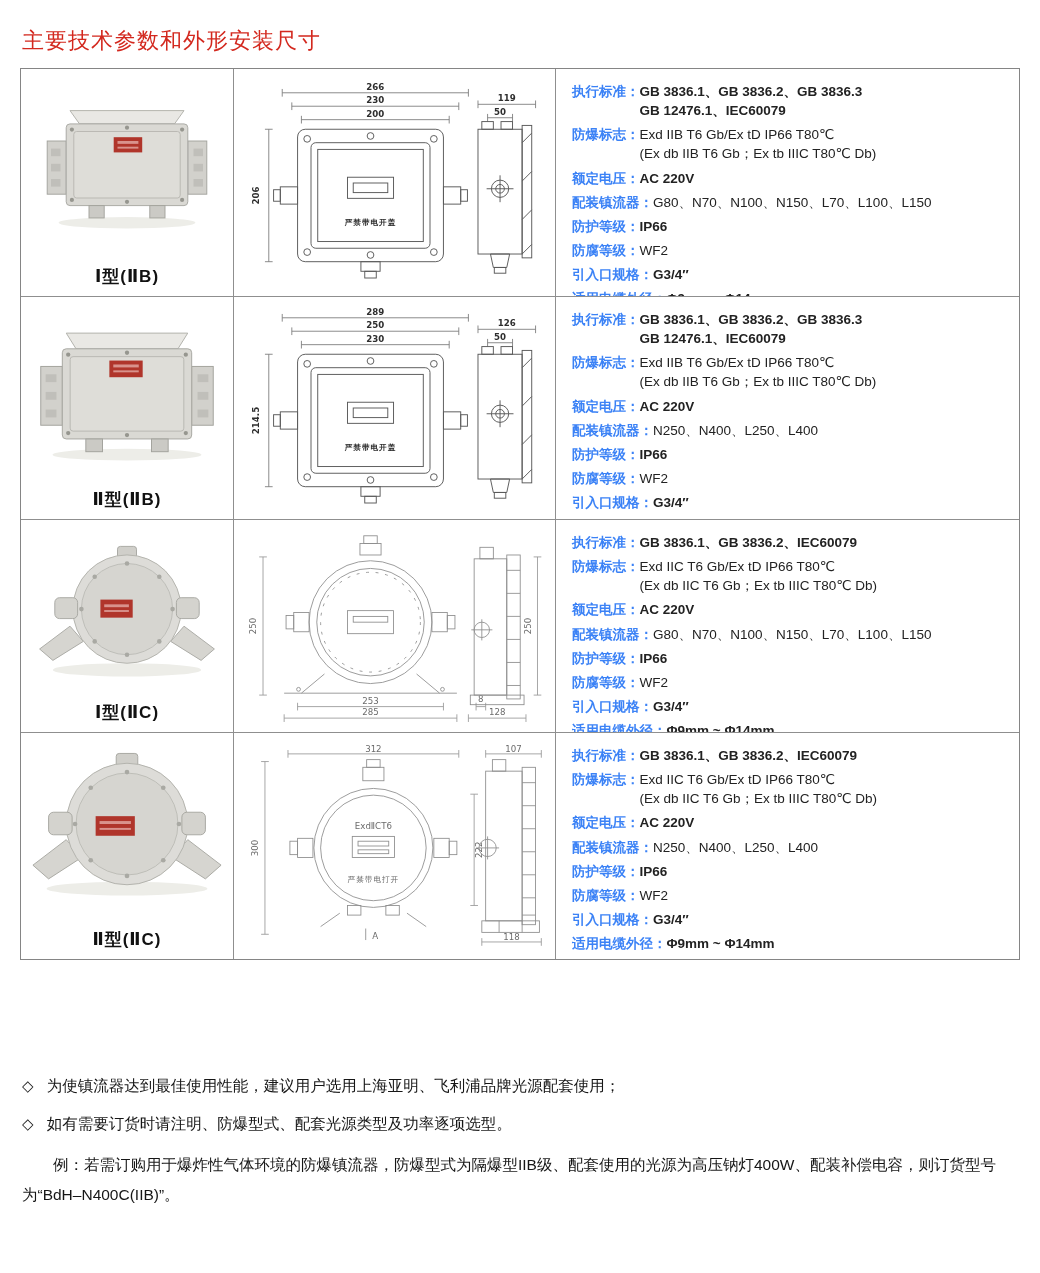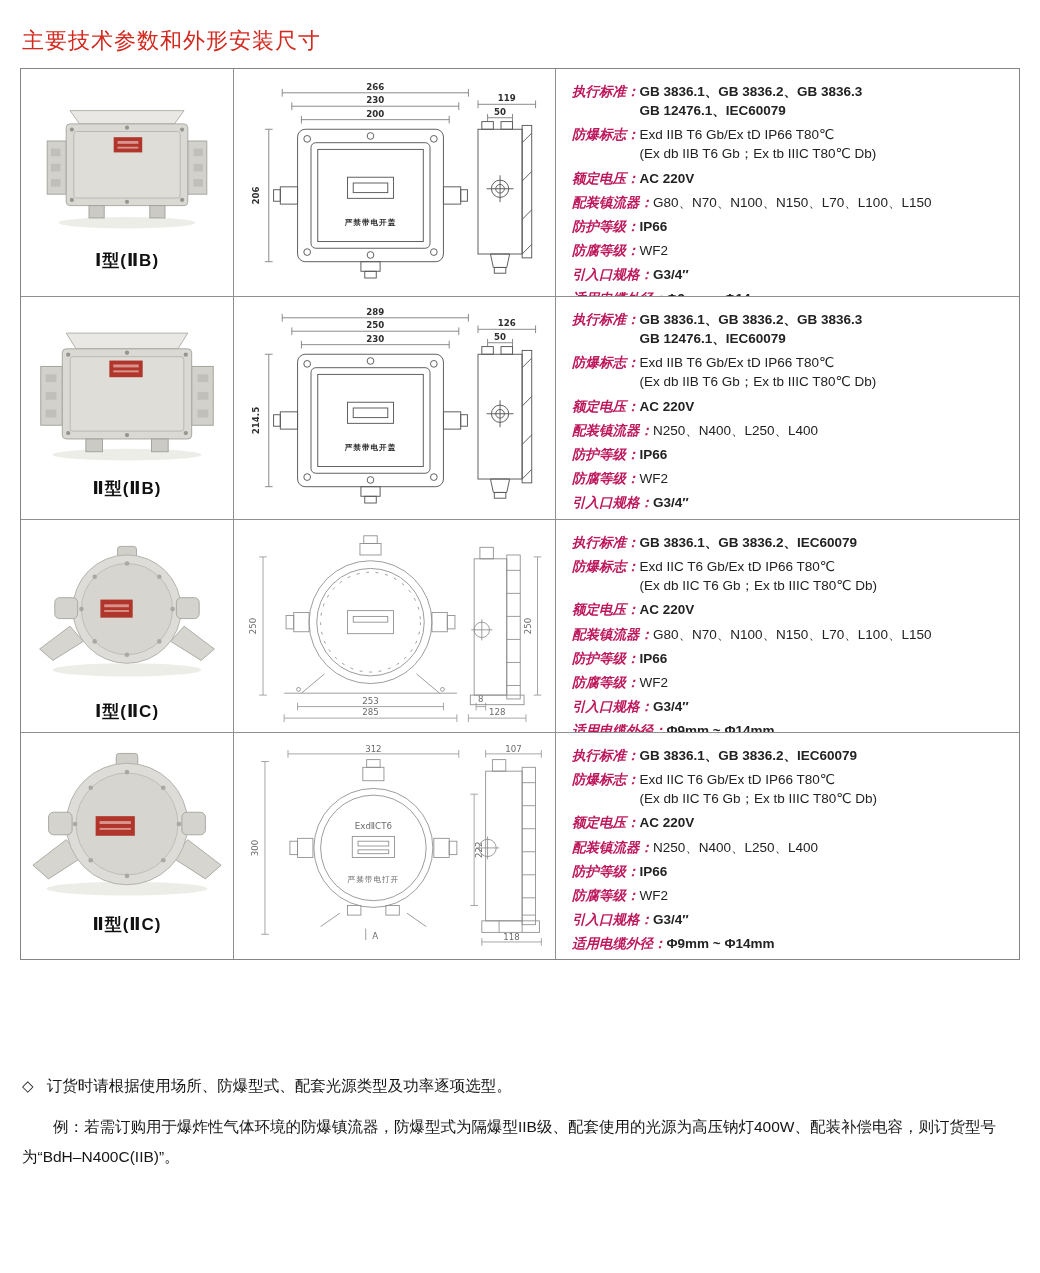--- a/index.html
+++ b/index.html
@@ -26,21 +26,21 @@
     grid-template-columns:212px 322px 1fr;
     grid-template-rows:227px 223px 213px 227px;
     border:1px solid #858585;
     background:#fff;
   }
   .cell { overflow:hidden; }
   .cell.cl { border-left:1px solid #8f8f8f; }
   .cell.rt { border-top:1px solid #8f8f8f; }
 
   .photo-cell {
-    display:flex; flex-direction:column; align-items:center; justify-content:flex-start;
+    display:flex; flex-direction:column; align-items:center; justify-content:space-between;
     padding:6px 4px 8px 4px;
   }
   .type-label {
     font-size:17px; font-weight:bold; color:#111;
     letter-spacing:1px; margin-top:4px;
   }
   .photo-cell svg { flex:1 1 auto; max-height:170px; }
 
   .drawing-cell {
     display:flex; align-items:center; justify-content:center;
@@ -56,21 +56,21 @@
     font-family:"DejaVu Sans","Liberation Sans",sans-serif;
   }
   .lineart .warn { font-size:8px; letter-spacing:1px; }
   .lineart.gray .art { stroke:#8d8d8d; stroke-width:0.9; }
   .lineart.gray .dl  { stroke:#999; }
   .lineart.gray text { fill:#6b6b6b; font-weight:normal; }
 
   
   .specs-cell { padding:13px 8px 6px 16px; }
   .spec { display:flex; margin-bottom:5px; font-size:13.5px; line-height:1.42; }
-  .spec-label { font-weight:bold; white-space:nowrap; color:#be185d;font-style:italic; }
+  .spec-label { font-weight:bold; white-space:nowrap; color:#3b82f6; }
   .spec-value { color:#222; }
   .spec-value .v1, .spec-value .v2 { display:block; }
   div.spec:nth-of-type(1) .spec-value,
   div.spec:nth-of-type(3) .spec-value,
   div.spec:nth-of-type(5) .spec-value,
   div.spec:nth-of-type(7) .spec-value,
   div.spec:nth-of-type(8) .spec-value { font-weight:bold; }
 
   
   .notes { margin-top:116px; padding:0 2px; }
@@ -733,23 +733,27 @@
             </span>
           </div>
         </div>
     </div>
 
   </div>
 
   <div class="notes">
     <div>
 
-
-
         <div class="note-item">
           <span class="bullet">◇</span>
-          <span>订货时请根据使用场所、防爆型式、配套光源类型及功率逐项选型。</span>
+          <span>为使镇流器达到最佳使用性能，建议用户选用上海亚明、飞利浦品牌光源配套使用；</span>
+        </div>
+
+
+        <div class="note-item">
+          <span class="bullet">◇</span>
+          <span>如有需要订货时请注明、防爆型式、配套光源类型及功率逐项选型。</span>
         </div>
       </div>
     <div class="note-example">例：若需订购用于爆炸性气体环境的防爆镇流器，防爆型式为隔爆型IIB级、配套使用的光源为高压钠灯400W、配装补偿电容，则订货型号为“BdH–N400C(IIB)”。</div>
   </div>
 
 </div>
 
 </body></html>

